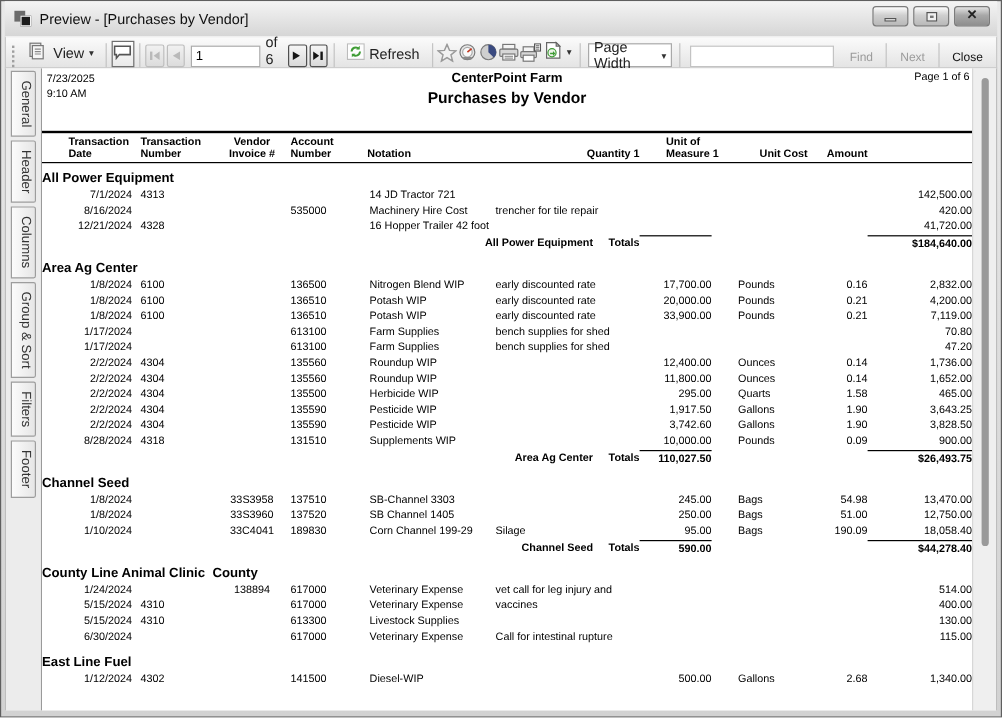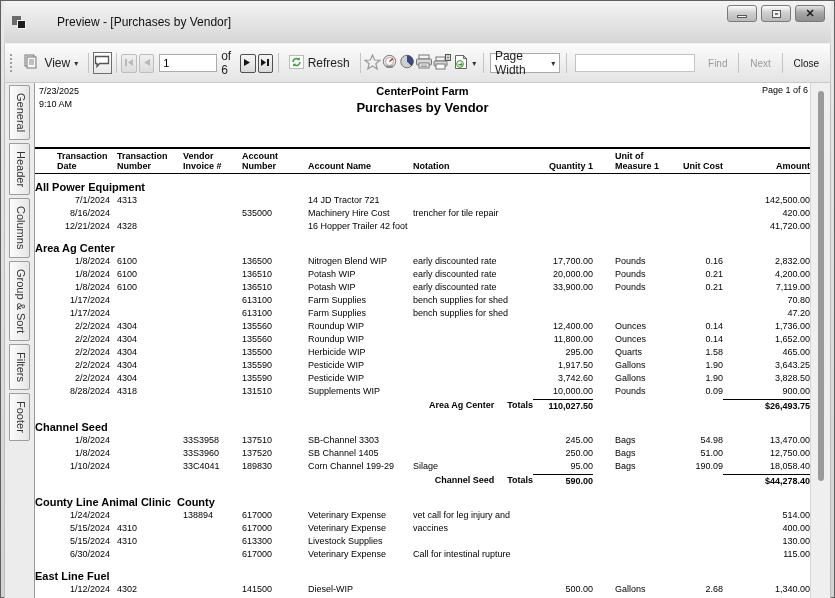--- a/index.html
+++ b/index.html
@@ -1,35 +1,35 @@
 <!DOCTYPE html>
 <html><head>
 <meta charset="utf-8">
 <style>
   * { margin:0; padding:0; box-sizing:border-box; }
   html,body { width:835px; height:598px; font-family:"Liberation Sans", sans-serif; background:#e8e8e8; overflow:hidden; }
 
   .window { width:835px; height:598px; background:linear-gradient(#e9e9e9,#d2d2d2); border:1px solid #5f5f5f; padding:0 3px 5px 3px; position:relative; }
 
   
-  .titlebar { height:42px; display:flex; align-items:center; padding:0 4px 0 8px; background:linear-gradient(#f4f4f4,#d6d6d6); position:relative;gap:24px; }
+  .titlebar { height:29px; display:flex; align-items:center; padding:0 4px 0 8px; background:linear-gradient(#f4f4f4,#d6d6d6); position:relative; }
   .app-icon { width:15px; height:13px; position:relative; margin-right:6px; }
   .app-icon .sq1 { position:absolute; left:0; top:0; width:9px; height:9px; background:#6b6b6b; }
   .app-icon .sq2 { position:absolute; left:5px; top:4px; width:9px; height:9px; background:#1c1c1c; border:1px solid #f4f4f4; }
   .title-text { font-size:12px; color:#101010; }
   .win-controls { position:absolute; right:6px; top:4px; display:flex; gap:4px; }
   .win-btn { width:30px; height:17px; border:1px solid #7b7b7b; border-radius:3px; background:linear-gradient(#fdfdfd,#cfcfcf 45%,#b9b9b9); display:flex; align-items:center; justify-content:center; font-size:10px; color:#2a2a2a; }
   .win-btn.close { background:linear-gradient(#e3e3e3,#a8a8a8 45%,#8f8f8f); font-weight:bold; }
   .glyph-min { width:10px; height:3px; background:#f5f5f5; border:1px solid #555; margin-top:6px; }
   .glyph-max { width:9px; height:8px; border:1px solid #555; background:#f0f0f0; position:relative; }
   .glyph-max::after { content:""; position:absolute; left:2px; top:2px; width:3px; height:2px; background:#777; }
   .glyph-close { color:#222; font-size:11px; font-weight:bold; line-height:1; }
 
   
-  .toolbar { height:40px; background:linear-gradient(#fbfbfb,#e4e4e4); border:1px solid #c9c9c9; border-top:1px solid #efefef; display:flex; align-items:center; padding:0 4px; font-size:12px; color:#222; }
+  .toolbar { height:27px; background:linear-gradient(#fbfbfb,#e4e4e4); border:1px solid #c9c9c9; border-top:1px solid #efefef; display:flex; align-items:flex-end; padding:0 4px; font-size:12px; color:#222; }
   .grip { width:4px; height:18px; border-left:2px dotted #9f9f9f; margin:0 5px 0 1px; }
   .tsep { width:1px; height:20px; background:#c4c4c4; margin:0 4px; }
   .tbtn { display:flex; align-items:center; gap:4px; padding:2px 5px; border:1px solid transparent; border-radius:2px; }
   .caret { font-size:8px; color:#333; }
   .toggle-box { width:26px; height:22px; border:1px solid #6e6e6e; display:flex; align-items:center; justify-content:center; background:linear-gradient(#fdfdfd,#e9e9e9); }
   .nav-btn { width:21px; height:19px; border-radius:2px; display:flex; align-items:center; justify-content:center; margin:0 1px; }
   .nav-btn.disabled { border:1px solid #bdbdbd; background:linear-gradient(#f1f1f1,#dcdcdc); }
   .nav-btn.enabled { border:1px solid #4f4f4f; background:linear-gradient(#f6f6f6,#d9d9d9); }
   .page-input { width:58px; height:18px; border:1px solid #ababab; font-size:11px; padding:0 3px; font-family:"Liberation Sans",sans-serif; margin:0 4px; }
   .of-label { font-size:12px; margin-right:4px; }
@@ -44,38 +44,38 @@
   .main { position:relative; height:535px; background:#ededed; border-left:1px solid #bdbdbd; border-right:1px solid #bdbdbd; }
   .tabstrip { position:absolute; left:0; top:0; bottom:0; width:29px; background:#ececec; padding:2px 0 0 4px; z-index:3; }
   .vtab { writing-mode:vertical-rl; width:21px; border:1px solid #9d9d9d; border-radius:0 2px 2px 0; background:linear-gradient(90deg,#fbfbfb,#e6e6e6); font-size:11px; color:#333; padding:7px 2px; margin-bottom:3px; text-align:center; }
 
   .page { position:absolute; left:29px; top:0; bottom:0; right:20px; background:#fff; border-left:1px solid #9a9a9a; overflow:hidden; z-index:2; }
   .scrollbar { position:absolute; right:0; top:0; bottom:0; width:20px; background:#efefef; border-left:1px solid #d7d7d7; z-index:1; }
   .scroll-thumb { position:absolute; left:7px; top:8px; width:6px; height:390px; background:#9a9a9a; border-radius:3px; }
 
   
   .report { width:775px; color:#000; }
-  .report-header { position:relative; height:64px;text-decoration:underline; }
+  .report-header { position:relative; height:52px;text-decoration:underline; }
   .rh-date { position:absolute; left:4px; top:2px; font-size:9px; line-height:13px; }
   .rh-center { position:absolute; left:0; right:0; top:2px; text-align:center; }
   .rh-company { font-size:11px; font-weight:bold; }
   .rh-title { font-size:13px; font-weight:bold; margin-top:3px; }
   .rh-page { position:absolute; right:2px; top:2px; font-size:9px; }
 
   .thead { border-top:2px solid #000; border-bottom:1px solid #000; padding:2px 0 2px 0; }
   .hrow { display:grid; grid-template-columns:75px 67px 60px 64px 107px 125px 60px 80px 50px 87px; }
   .hcell { font-size:9px; font-weight:bold; line-height:10px; display:flex; flex-direction:column; justify-content:flex-end; white-space:nowrap; }
 
   .report-body { padding-top:3px; }
   .trow { display:grid; grid-template-columns:75px 67px 60px 64px 107px 125px 60px 80px 50px 87px; height:13px; line-height:13px; font-size:9px; white-space:nowrap; }
   .cell { overflow:visible; }
   .c1 { padding-left:22px; text-align:right; }
   .hcell.c1 { text-align:left; }
   .c2 { padding-left:7px; }
-  .c3 { padding-left:6px; }
+  .c3 { padding-left:6px;text-align:center; }
   .c4 { padding-left:5px; }
   .c5 { padding-left:7px; }
   .c6 { padding-left:5px; }
   .c7 { text-align:right; }
   .c8 { padding-left:22px; }
   .c9 { text-align:right; }
   .c10 { text-align:right; }
   .group-name { font-size:11px; font-weight:bold; height:14px; line-height:14px; margin-top:8px; white-space:pre; }
   .group-name.first { margin-top:3px; }
   .trow.totals { font-weight:bold; margin-top:1px; }
@@ -286,23 +286,20 @@
                 <div>Number</div>
               </div>
               <div class="hcell c3">
                 <div>Vendor</div>
                 <div>Invoice #</div>
               </div>
               <div class="hcell c4">
                 <div>Account</div>
                 <div>Number</div>
               </div>
-              <div class="hcell c5">
-                <div>Account Name</div>
-              </div>
               <div class="hcell c6">
                 <div>Notation</div>
               </div>
               <div class="hcell c7">
                 <div>Quantity 1</div>
               </div>
               <div class="hcell c8">
                 <div>Unit of</div>
                 <div>Measure 1</div>
               </div>
@@ -345,20 +342,27 @@
               <div class="cell c1">12/21/2024</div>
               <div class="cell c2">4328</div>
               <div class="cell c3"></div>
               <div class="cell c4"></div>
               <div class="cell c5">16 Hopper Trailer 42 foot</div>
               <div class="cell c6"></div>
               <div class="cell c7"></div>
               <div class="cell c8"></div>
               <div class="cell c9"></div>
               <div class="cell c10">41,720.00</div>
+            </div>
+            <div class="trow totals">
+              <div class="cell tlabel"><span style="white-space: pre;">All Power Equipment</span><span class="tword">Totals</span></div>
+              <div class="cell c7 uline"></div>
+              <div class="cell c8"></div>
+              <div class="cell c9"></div>
+              <div class="cell c10 uline">$184,640.00</div>
             </div>
             <div class="group-name">Area Ag Center</div>
             <div class="trow">
               <div class="cell c1">1/8/2024</div>
               <div class="cell c2">6100</div>
               <div class="cell c3"></div>
               <div class="cell c4">136500</div>
               <div class="cell c5">Nitrogen Blend WIP</div>
               <div class="cell c6">early discounted rate</div>
               <div class="cell c7">17,700.00</div>

